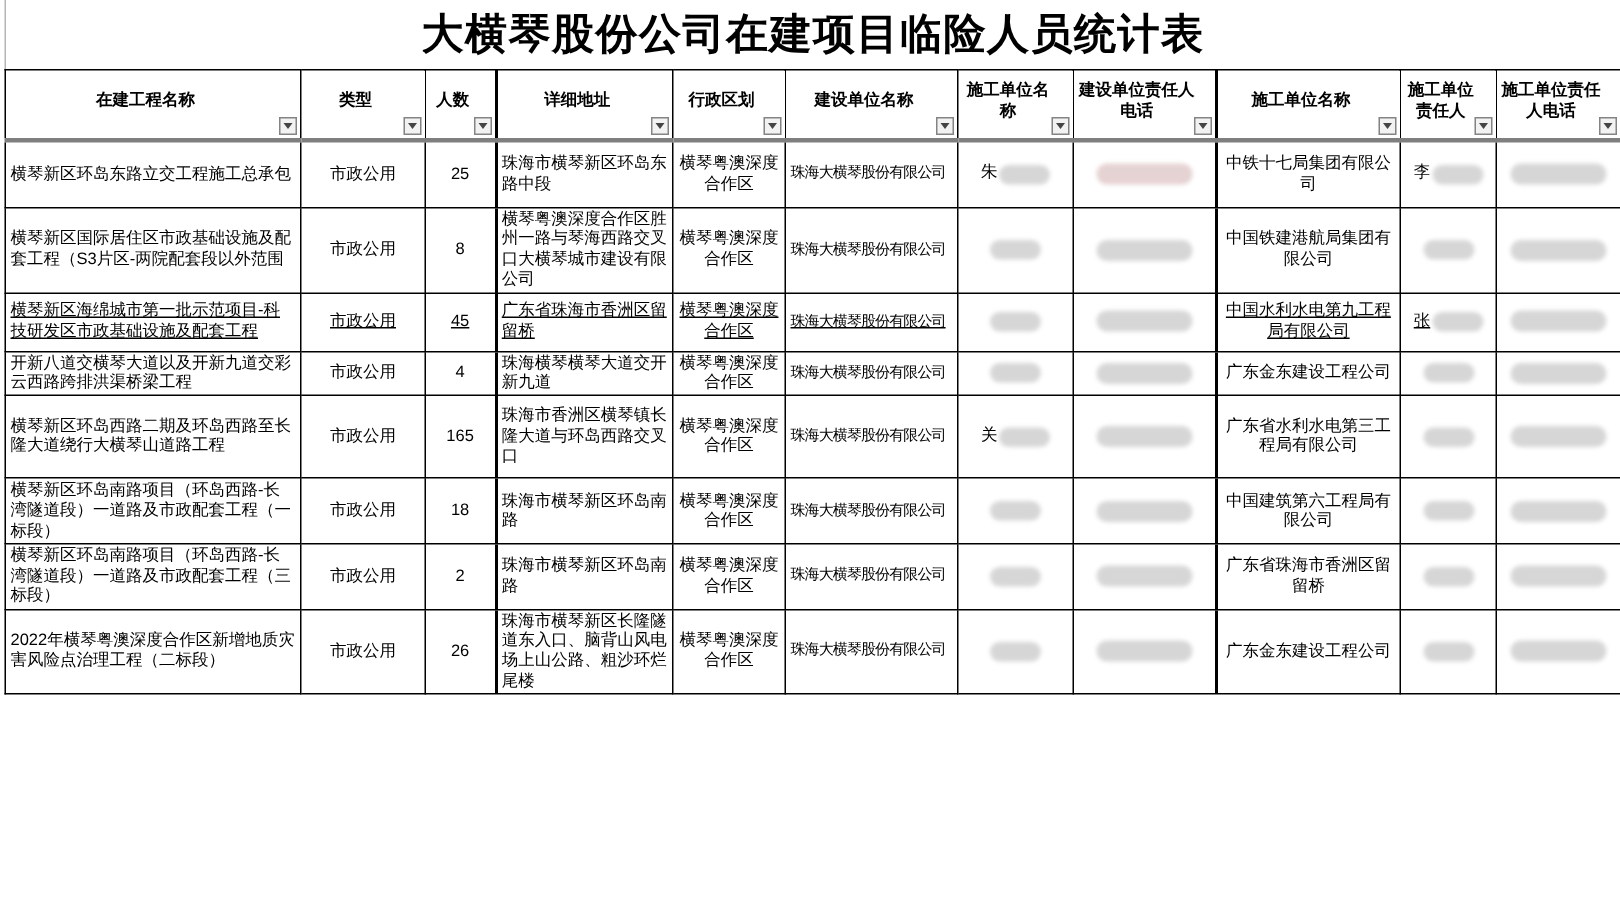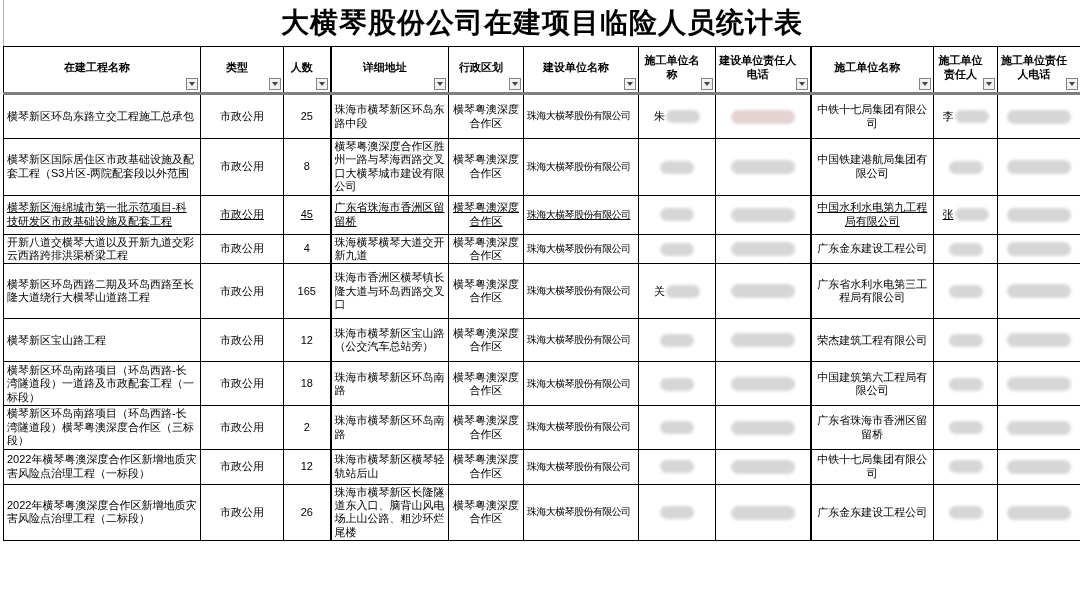--- a/index.html
+++ b/index.html
@@ -168,69 +168,43 @@
           <td class="center thick-r">165</td>
           <td class="left">珠海市香洲区横琴镇长隆大道与环岛西路交叉口</td>
           <td class="center">横琴粤澳深度合作区</td>
           <td class="tight">珠海大横琴股份有限公司</td>
           <td class="center"><span class="partial-char">关</span><span class="blob person"></span></td>
           <td class="center thick-r"><span class="blob phone"></span></td>
           <td class="center">广东省水利水电第三工程局有限公司</td>
           <td class="center"><span class="blob person"></span></td>
           <td class="center"><span class="blob phone"></span></td>
         </tr>
-        <tr style="height: 43px;">
-          <td class="left">横琴新区宝山路工程</td>
-          <td class="center">市政公用</td>
-          <td class="center thick-r">12</td>
-          <td class="left">珠海市横琴新区宝山路（公交汽车总站旁）</td>
-          <td class="center">横琴粤澳深度合作区</td>
-          <td class="tight">珠海大横琴股份有限公司</td>
-          <td class="center"><span class="blob person"></span></td>
-          <td class="center thick-r"><span class="blob phone"></span></td>
-          <td class="center">荣杰建筑工程有限公司</td>
-          <td class="center"><span class="blob person"></span></td>
-          <td class="center"><span class="blob phone"></span></td>
-        </tr>
         <tr style="height: 44px; margin-left: 32px;">
           <td class="left">横琴新区环岛南路项目（环岛西路-长湾隧道段）一道路及市政配套工程（一标段）</td>
           <td class="center">市政公用</td>
           <td class="center thick-r">18</td>
           <td class="left">珠海市横琴新区环岛南路</td>
           <td class="center">横琴粤澳深度合作区</td>
           <td class="tight">珠海大横琴股份有限公司</td>
           <td class="center"><span class="blob person"></span></td>
           <td class="center thick-r"><span class="blob phone"></span></td>
           <td class="center">中国建筑第六工程局有限公司</td>
           <td class="center"><span class="blob person"></span></td>
           <td class="center"><span class="blob phone"></span></td>
         </tr>
         <tr style="height: 43px;">
-          <td class="left">横琴新区环岛南路项目（环岛西路-长湾隧道段）横琴粤澳深度合作区（三标段）</td>
+          <td class="left">横琴新区环岛南路项目（环岛西路-长湾隧道段）一道路及市政配套工程（三标段）</td>
           <td class="center">市政公用</td>
           <td class="center thick-r">2</td>
           <td class="left">珠海市横琴新区环岛南路</td>
           <td class="center">横琴粤澳深度合作区</td>
           <td class="tight">珠海大横琴股份有限公司</td>
           <td class="center"><span class="blob person"></span></td>
           <td class="center thick-r"><span class="blob phone"></span></td>
           <td class="center">广东省珠海市香洲区留留桥</td>
-          <td class="center"><span class="blob person"></span></td>
-          <td class="center"><span class="blob phone"></span></td>
-        </tr>
-        <tr style="height: 35px;">
-          <td class="left">2022年横琴粤澳深度合作区新增地质灾害风险点治理工程（一标段）</td>
-          <td class="center">市政公用</td>
-          <td class="center thick-r">12</td>
-          <td class="left">珠海市横琴新区横琴轻轨站后山</td>
-          <td class="center">横琴粤澳深度合作区</td>
-          <td class="tight">珠海大横琴股份有限公司</td>
-          <td class="center"><span class="blob person"></span></td>
-          <td class="center thick-r"><span class="blob phone"></span></td>
-          <td class="center">中铁十七局集团有限公司</td>
           <td class="center"><span class="blob person"></span></td>
           <td class="center"><span class="blob phone"></span></td>
         </tr>
         <tr style="height: 35px;">
           <td class="left">2022年横琴粤澳深度合作区新增地质灾害风险点治理工程（二标段）</td>
           <td class="center">市政公用</td>
           <td class="center thick-r">26</td>
           <td class="left">珠海市横琴新区长隆隧道东入口、脑背山风电场上山公路、粗沙环烂尾楼</td>
           <td class="center">横琴粤澳深度合作区</td>
           <td class="tight">珠海大横琴股份有限公司</td>

